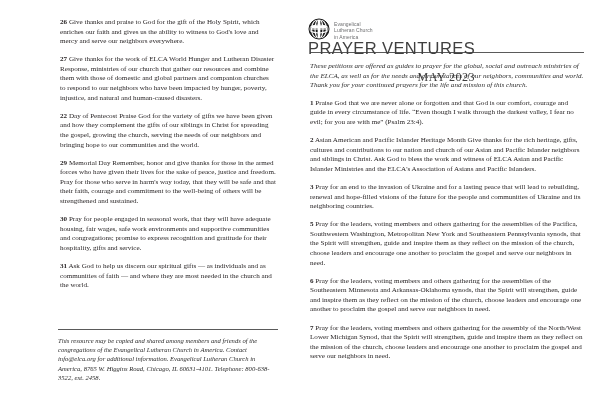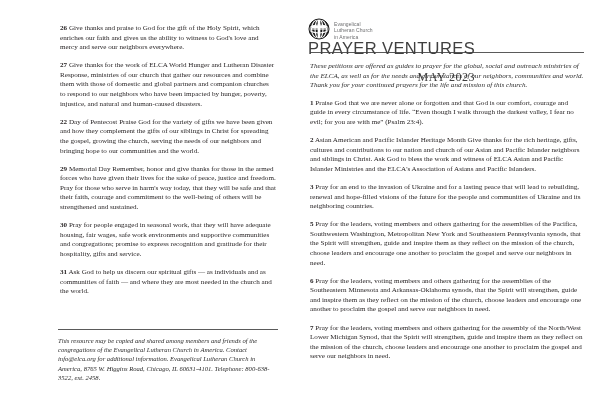--- a/index.html
+++ b/index.html
@@ -20,21 +20,21 @@
     box-sizing: border-box;
     display: flex;
     position: relative;
   }
   .col {
     box-sizing: border-box;
     position: relative;
   }
   .col-left {
     width: 300px;
-    padding: 24px 22px 0 58px;
+    padding: 18px 22px 0 58px;
   }
   .col-right {
     width: 300px;
     padding: 16px 14px 0 8px;
   }
 
   
   .masthead {
     display: flex;
     align-items: flex-start;

